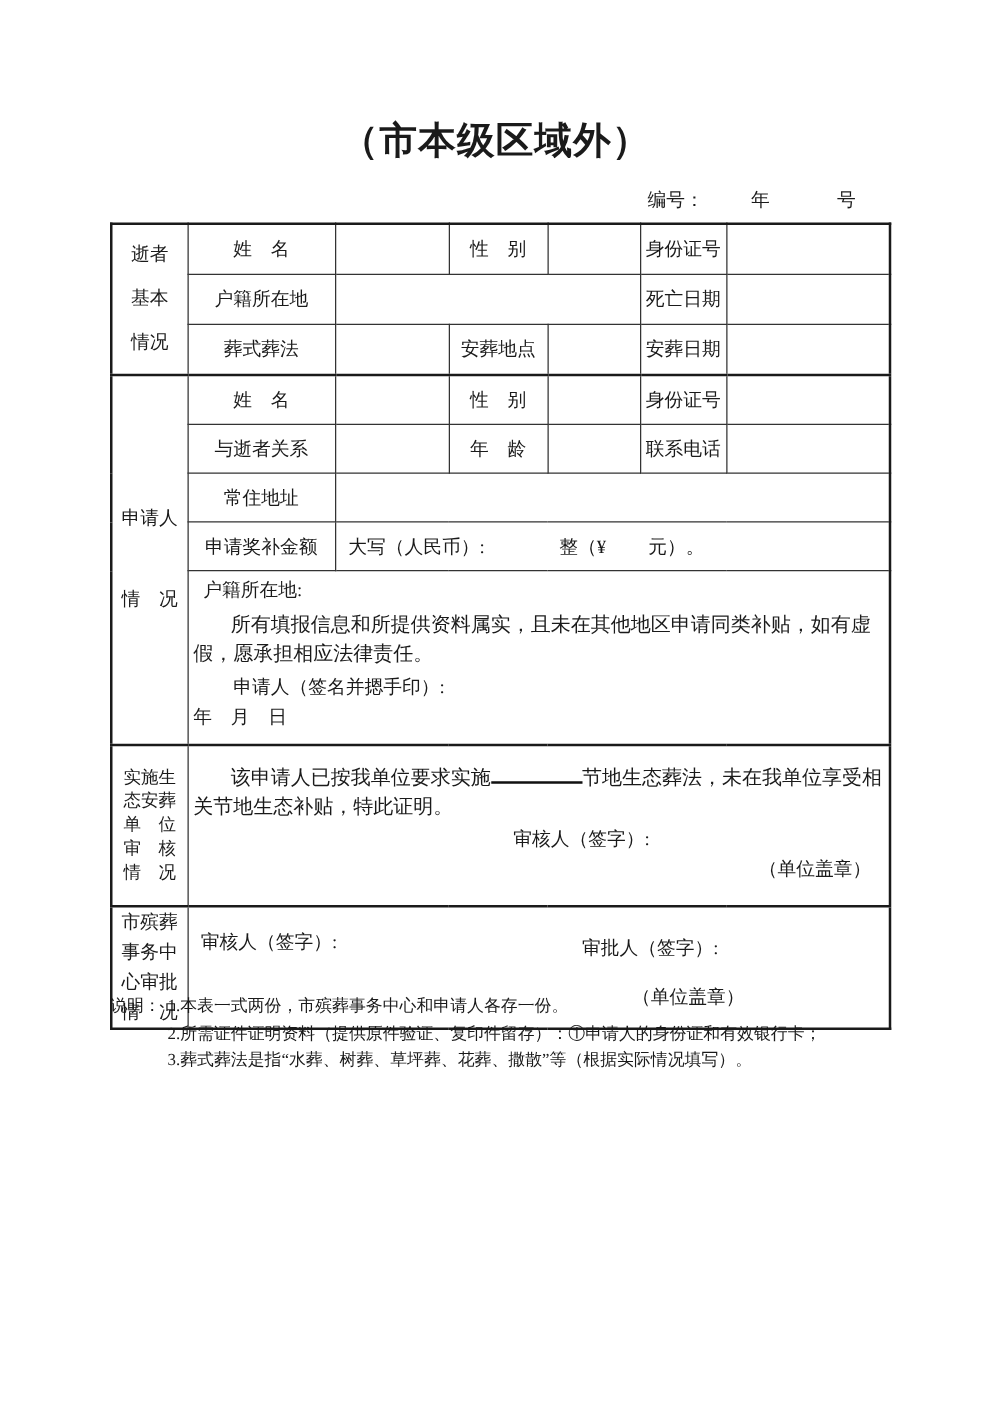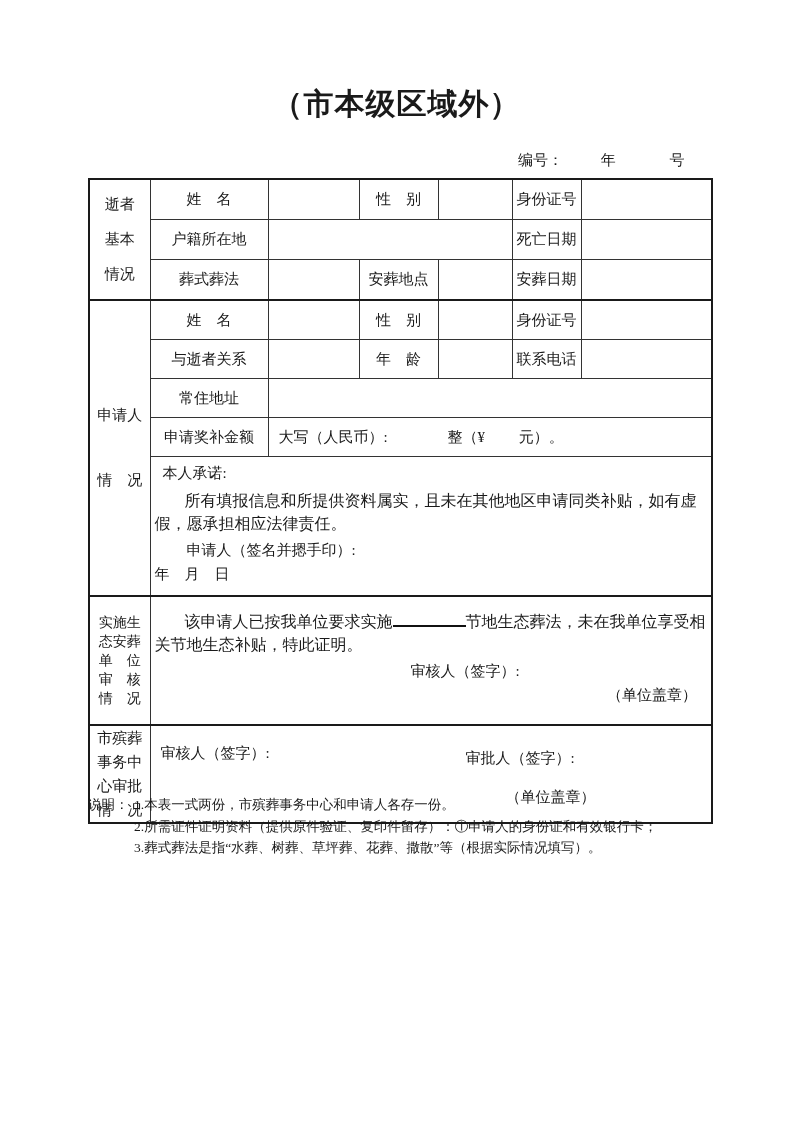--- a/index.html
+++ b/index.html
@@ -3,21 +3,21 @@
 <meta charset="utf-8">
 <style>
   html,body { margin:0; padding:0; background:#e8e8e8; }
   .page {
     position:relative; width:793px; height:1122px; margin:0 auto;
     background:#ffffff; color:#1a1a1a;
     font-family:"Liberation Serif", serif; font-size:15px;
     overflow:hidden;
   }
   .doc-title {
-    position:absolute; top:84px; left:0; width:100%;
+    position:absolute; top:92px; left:0; width:100%;
     text-align:center; font-size:30px; font-weight:bold;
     font-family:"Liberation Sans", sans-serif; letter-spacing:1px;
   }
   .serial-line { position:absolute; top:151px; left:518px; font-size:15px; white-space:nowrap; }
   .serial-line .serial-year { margin-left:34px; }
   .serial-line .serial-no   { margin-left:50px; }
 
   table.form-table {
     position:absolute; top:178px; left:88px;
     border-collapse:collapse; table-layout:fixed; width:623px;
@@ -161,21 +161,21 @@
     <tr class="h38">
       <td class="label">申请奖补金额</td>
       <td colspan="5" class="amount-cell">
         <span>大写（人民币）:</span>
         <span class="amount-mid">整（¥</span>
         <span class="amount-suffix">元）。</span>
       </td>
     </tr>
     <tr class="hPromise">
       <td colspan="6" class="content cell-promise">
-        <div class="promise-intro">本人承诺:</div>
+        <div class="promise-intro">户籍所在地:</div>
         <div class="bold-line indent30 promise-bold1">所有填报信息和所提供资料属实，且未在其他地区申请同类补贴，如有虚</div>
         <div class="bold-line">假，愿承担相应法律责任。</div>
         <div class="promise-sign">申请人（签名并摁手印）:</div>
         <div class="promise-date">年　月　日</div>
       </td>
     </tr>
 
     <tr class="hUnit">
       <td class="sec-head sec-top">
         <div class="vhead vh-unit">

